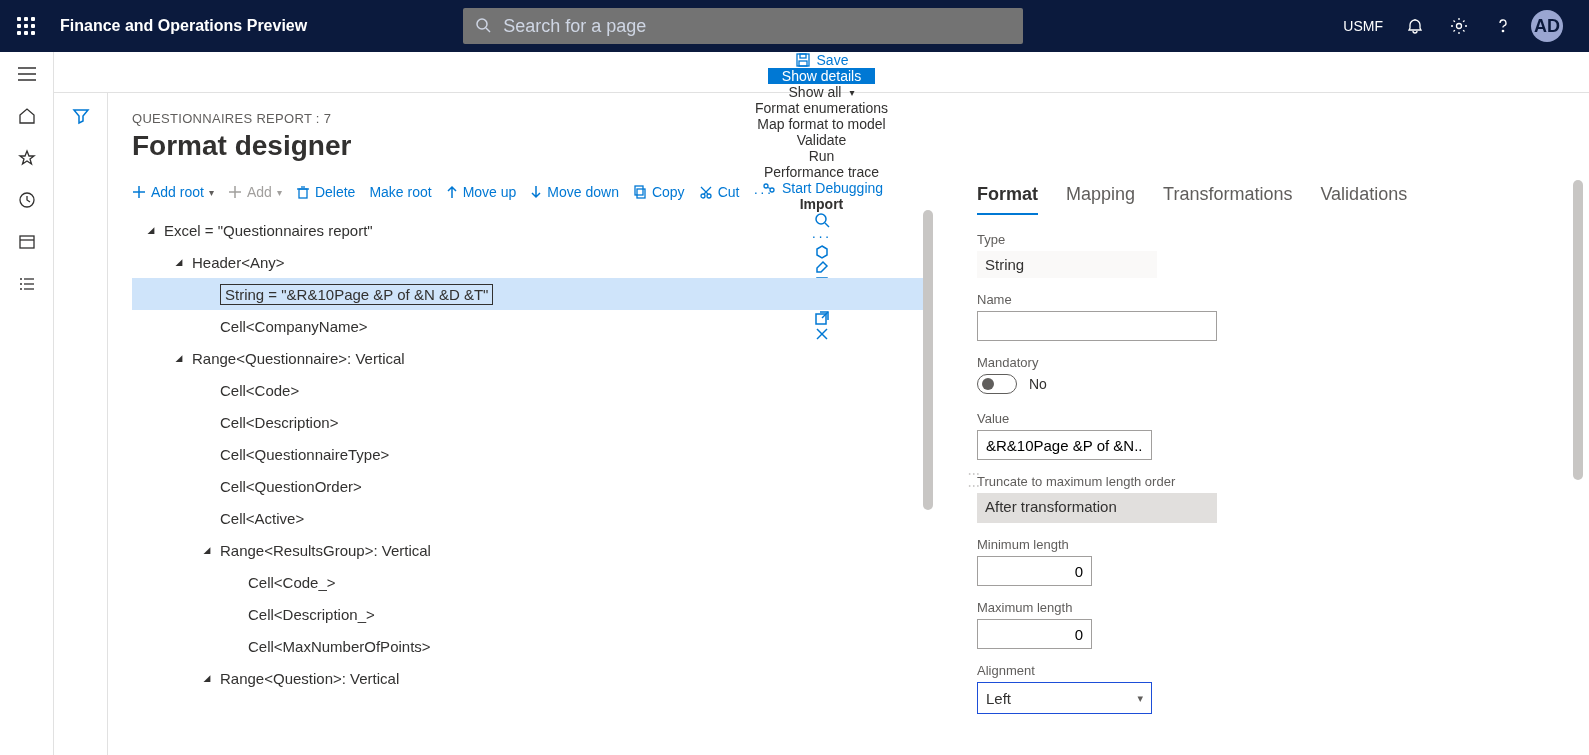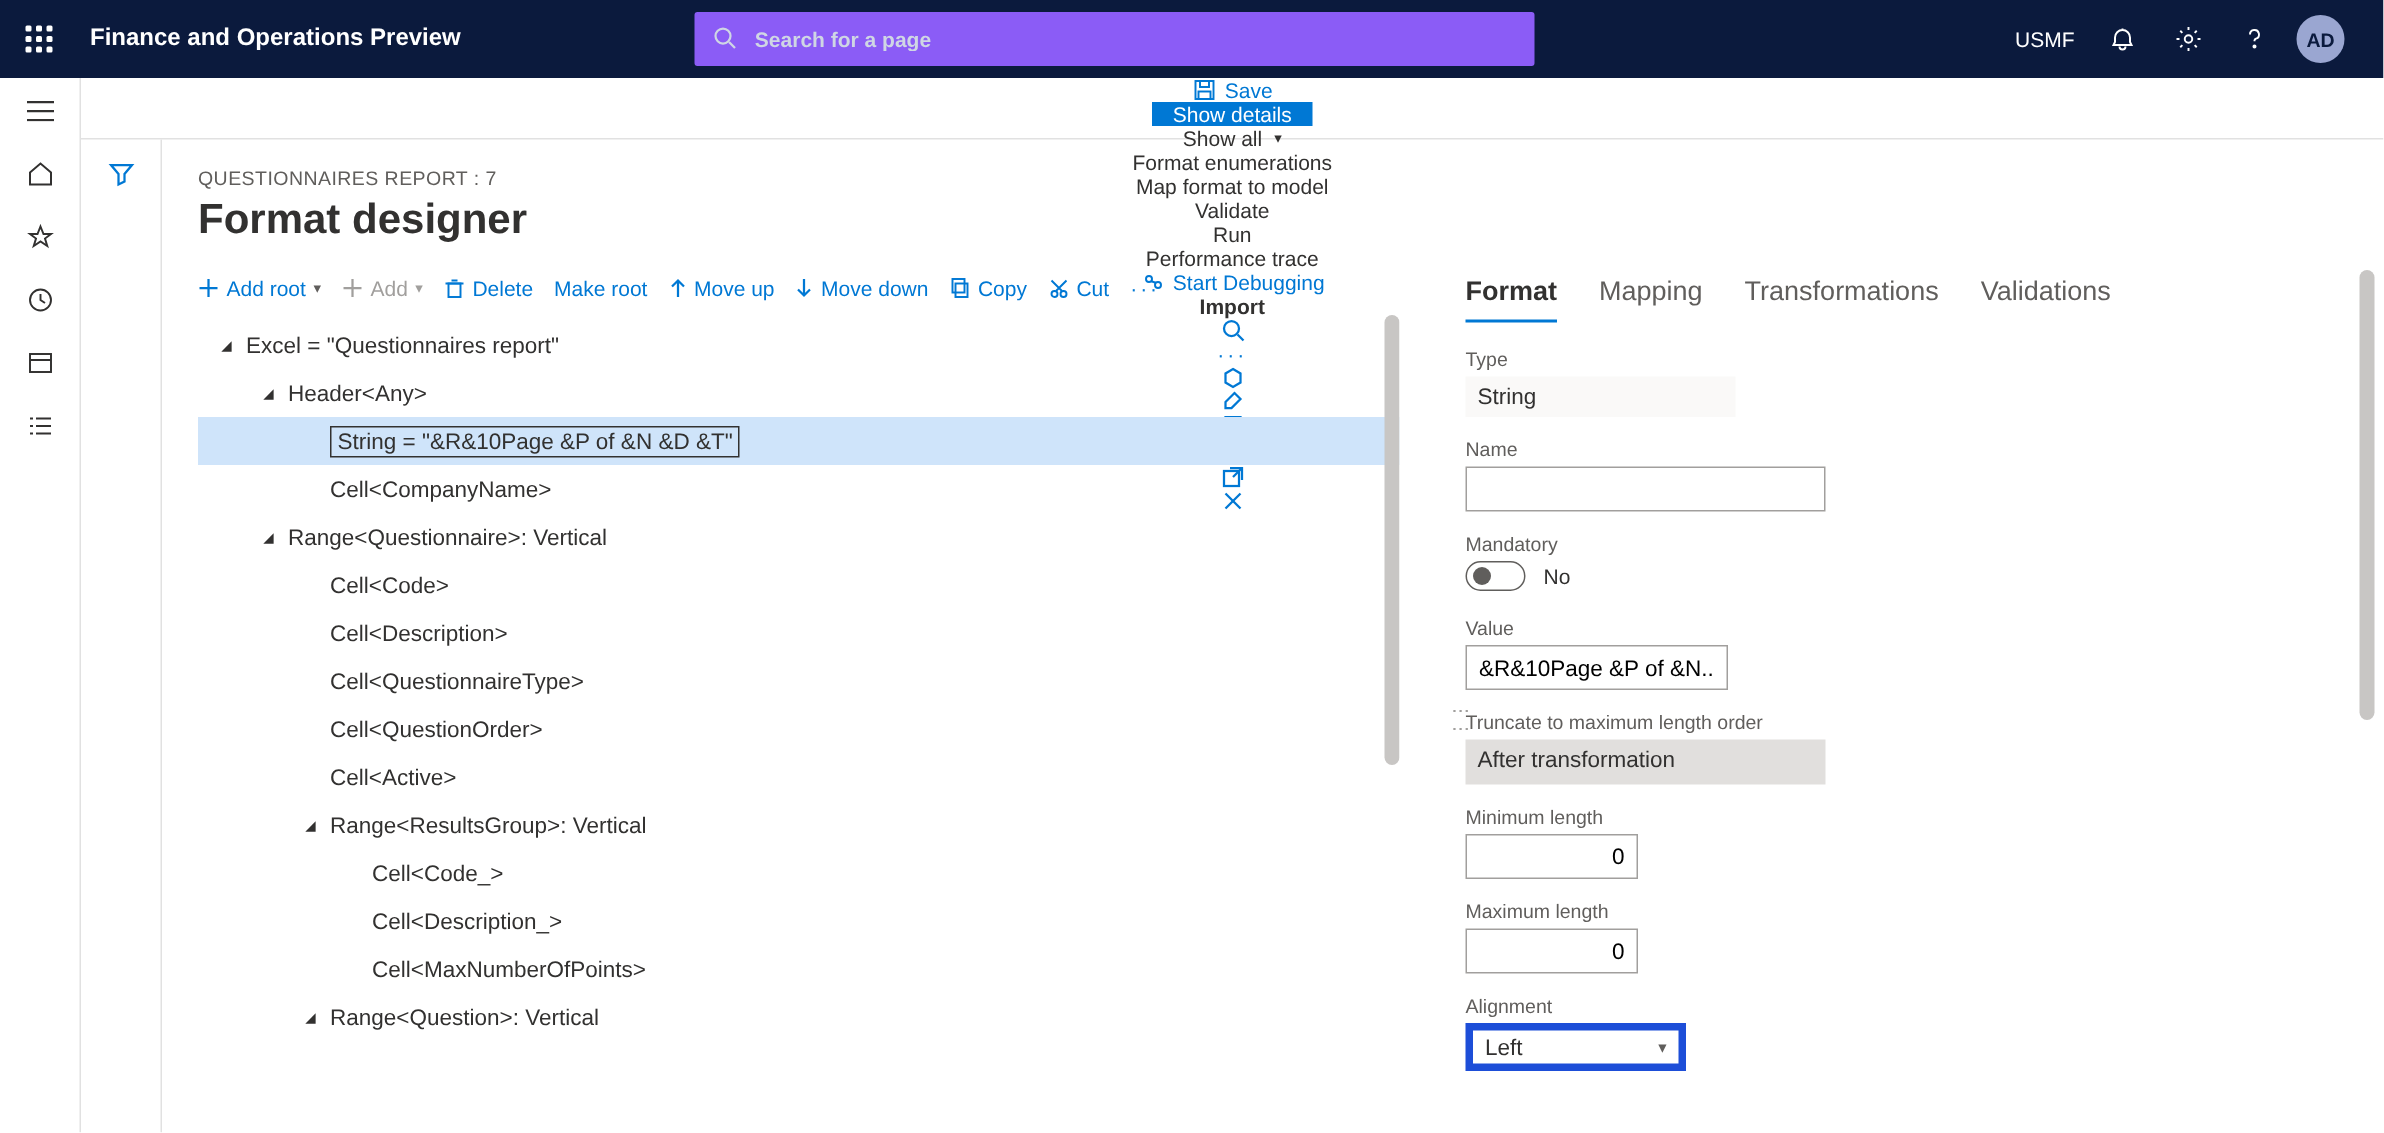--- a/index.html
+++ b/index.html
@@ -23,37 +23,37 @@
     width: 52px; height: 52px;
     display:flex; align-items:center; justify-content:center;
     cursor:pointer;
   }
   .waffle-dots { display:grid; grid-template-columns:repeat(3,4px); grid-gap:3px; }
   .waffle-dots span { width:4px;height:4px;background:#fff;border-radius:1px; }
   .app-title { font-size:16px; font-weight:600; padding-left:8px; }
   .search-wrap { flex:0 0 auto; margin-left:auto; margin-right:auto; width:560px; position:relative; }
   .search-box {
     width:100%; height:36px;
-    background:#8b5cf6; border:none; border-radius:2px;
-    color:#fff; padding-left:40px; font-size:14px;font-weight:bold;
+    background:#737373; border:none; border-radius:2px;
+    color:#fff; padding-left:40px; font-size:18px;
   }
   .search-box::placeholder { color:#cfd6e4; }
   .search-icon { position:absolute; left:12px; top:9px; color:#cfd6e4; }
   .hdr-right { display:flex; align-items:center; gap:4px; margin-left:auto; padding-right:20px; }
   .hdr-ico {
     width:40px; height:52px;
     display:flex; align-items:center; justify-content:center;
     cursor:pointer;
   }
   .hdr-txt { font-size:14px; padding:0 8px; cursor:pointer; }
   .avatar {
     width:32px; height:32px; background:#9aa6d1; color:#0b1a3d;
     border-radius:50%;
     display:flex; align-items:center; justify-content:center;
-    font-weight:600; font-size:13px; margin-left:4px; margin-right:6px;
+    font-weight:600; font-size:18px; margin-left:4px; margin-right:6px;
   }
 
   
   .body { display:flex; height:calc(100vh - 52px); }
   .leftrail {
     width:54px; border-right:1px solid #e1e1e1;
     display:flex; flex-direction:column; align-items:center;
     padding-top:12px; gap:22px;
     flex-shrink:0;
   }
@@ -137,21 +137,21 @@
     display:inline-block; min-width:180px; padding:5px 8px;
     background:#faf9f8;
     font-size:15px;
   }
   .finput {
     width:240px; height:30px; border:1px solid #a19f9d;
     padding:0 8px; font-size:15px; background:#fff;
   }
   .finput.small { width:115px; text-align:right; }
   .fselect {
-    width:147px; height:32px; border:5px solid #1d4ed8;
+    width:175px; height:32px; border:1px solid #1d4ed8;
     padding:0 8px; font-size:15px; background:#fff;
     display:flex; align-items:center; justify-content:space-between;
   }
   .fread-grey {
     width:240px; height:30px; background:#e1dfdd;
     padding:5px 8px; font-size:15px;
   }
   .toggle {
     display:inline-flex; align-items:center; gap:12px;
   }

